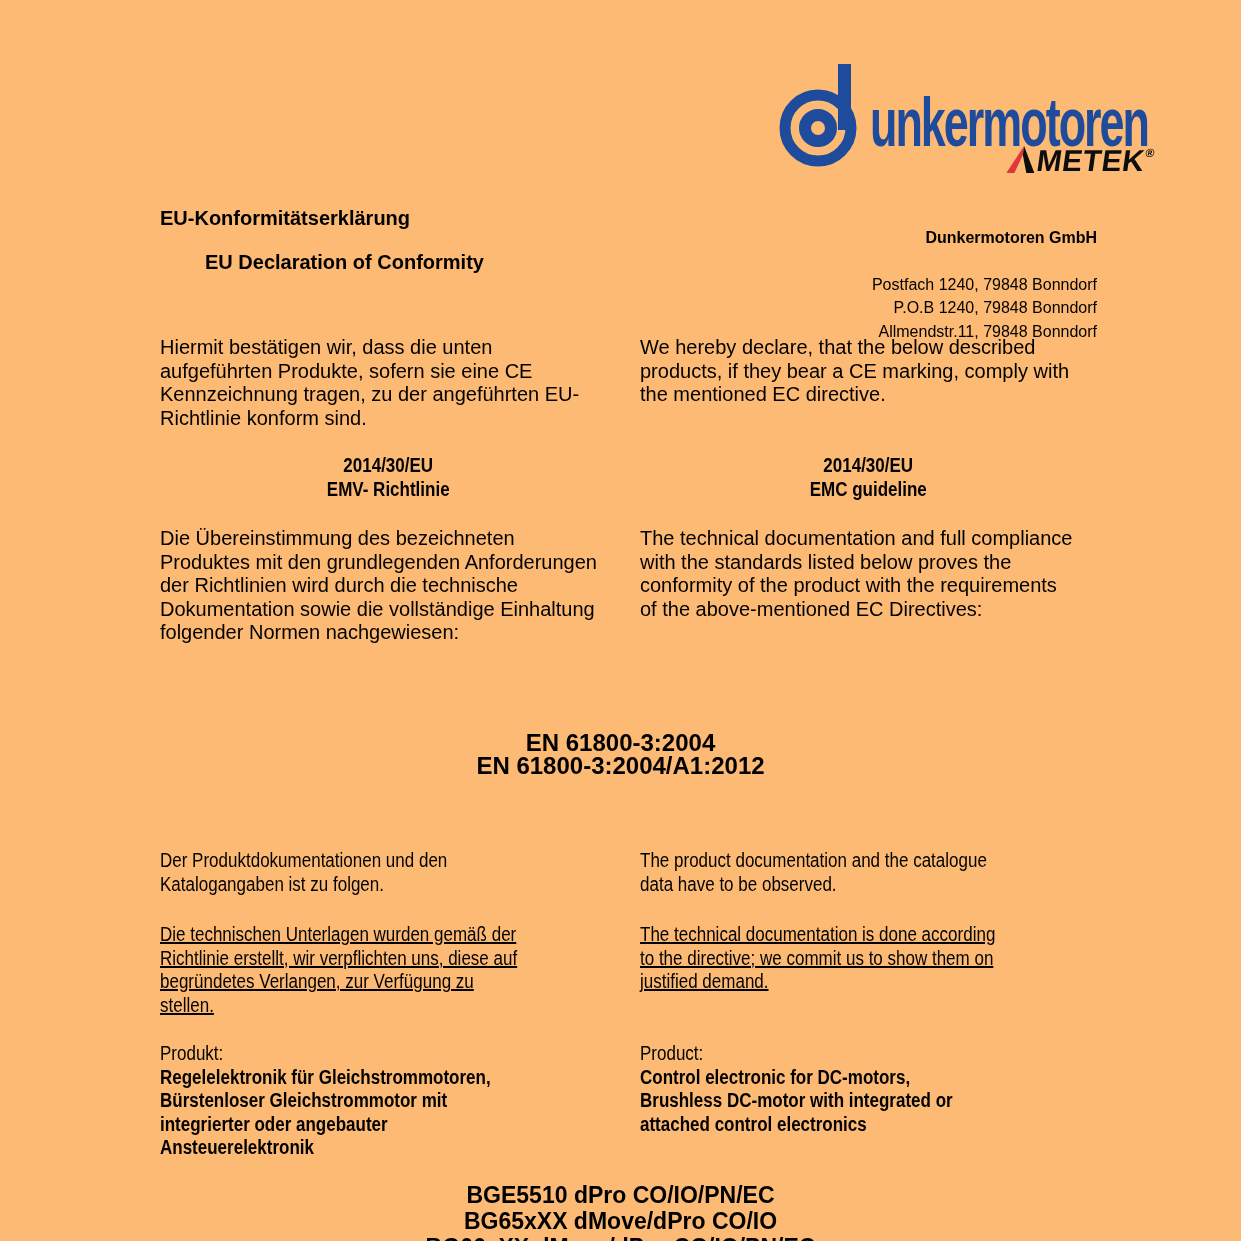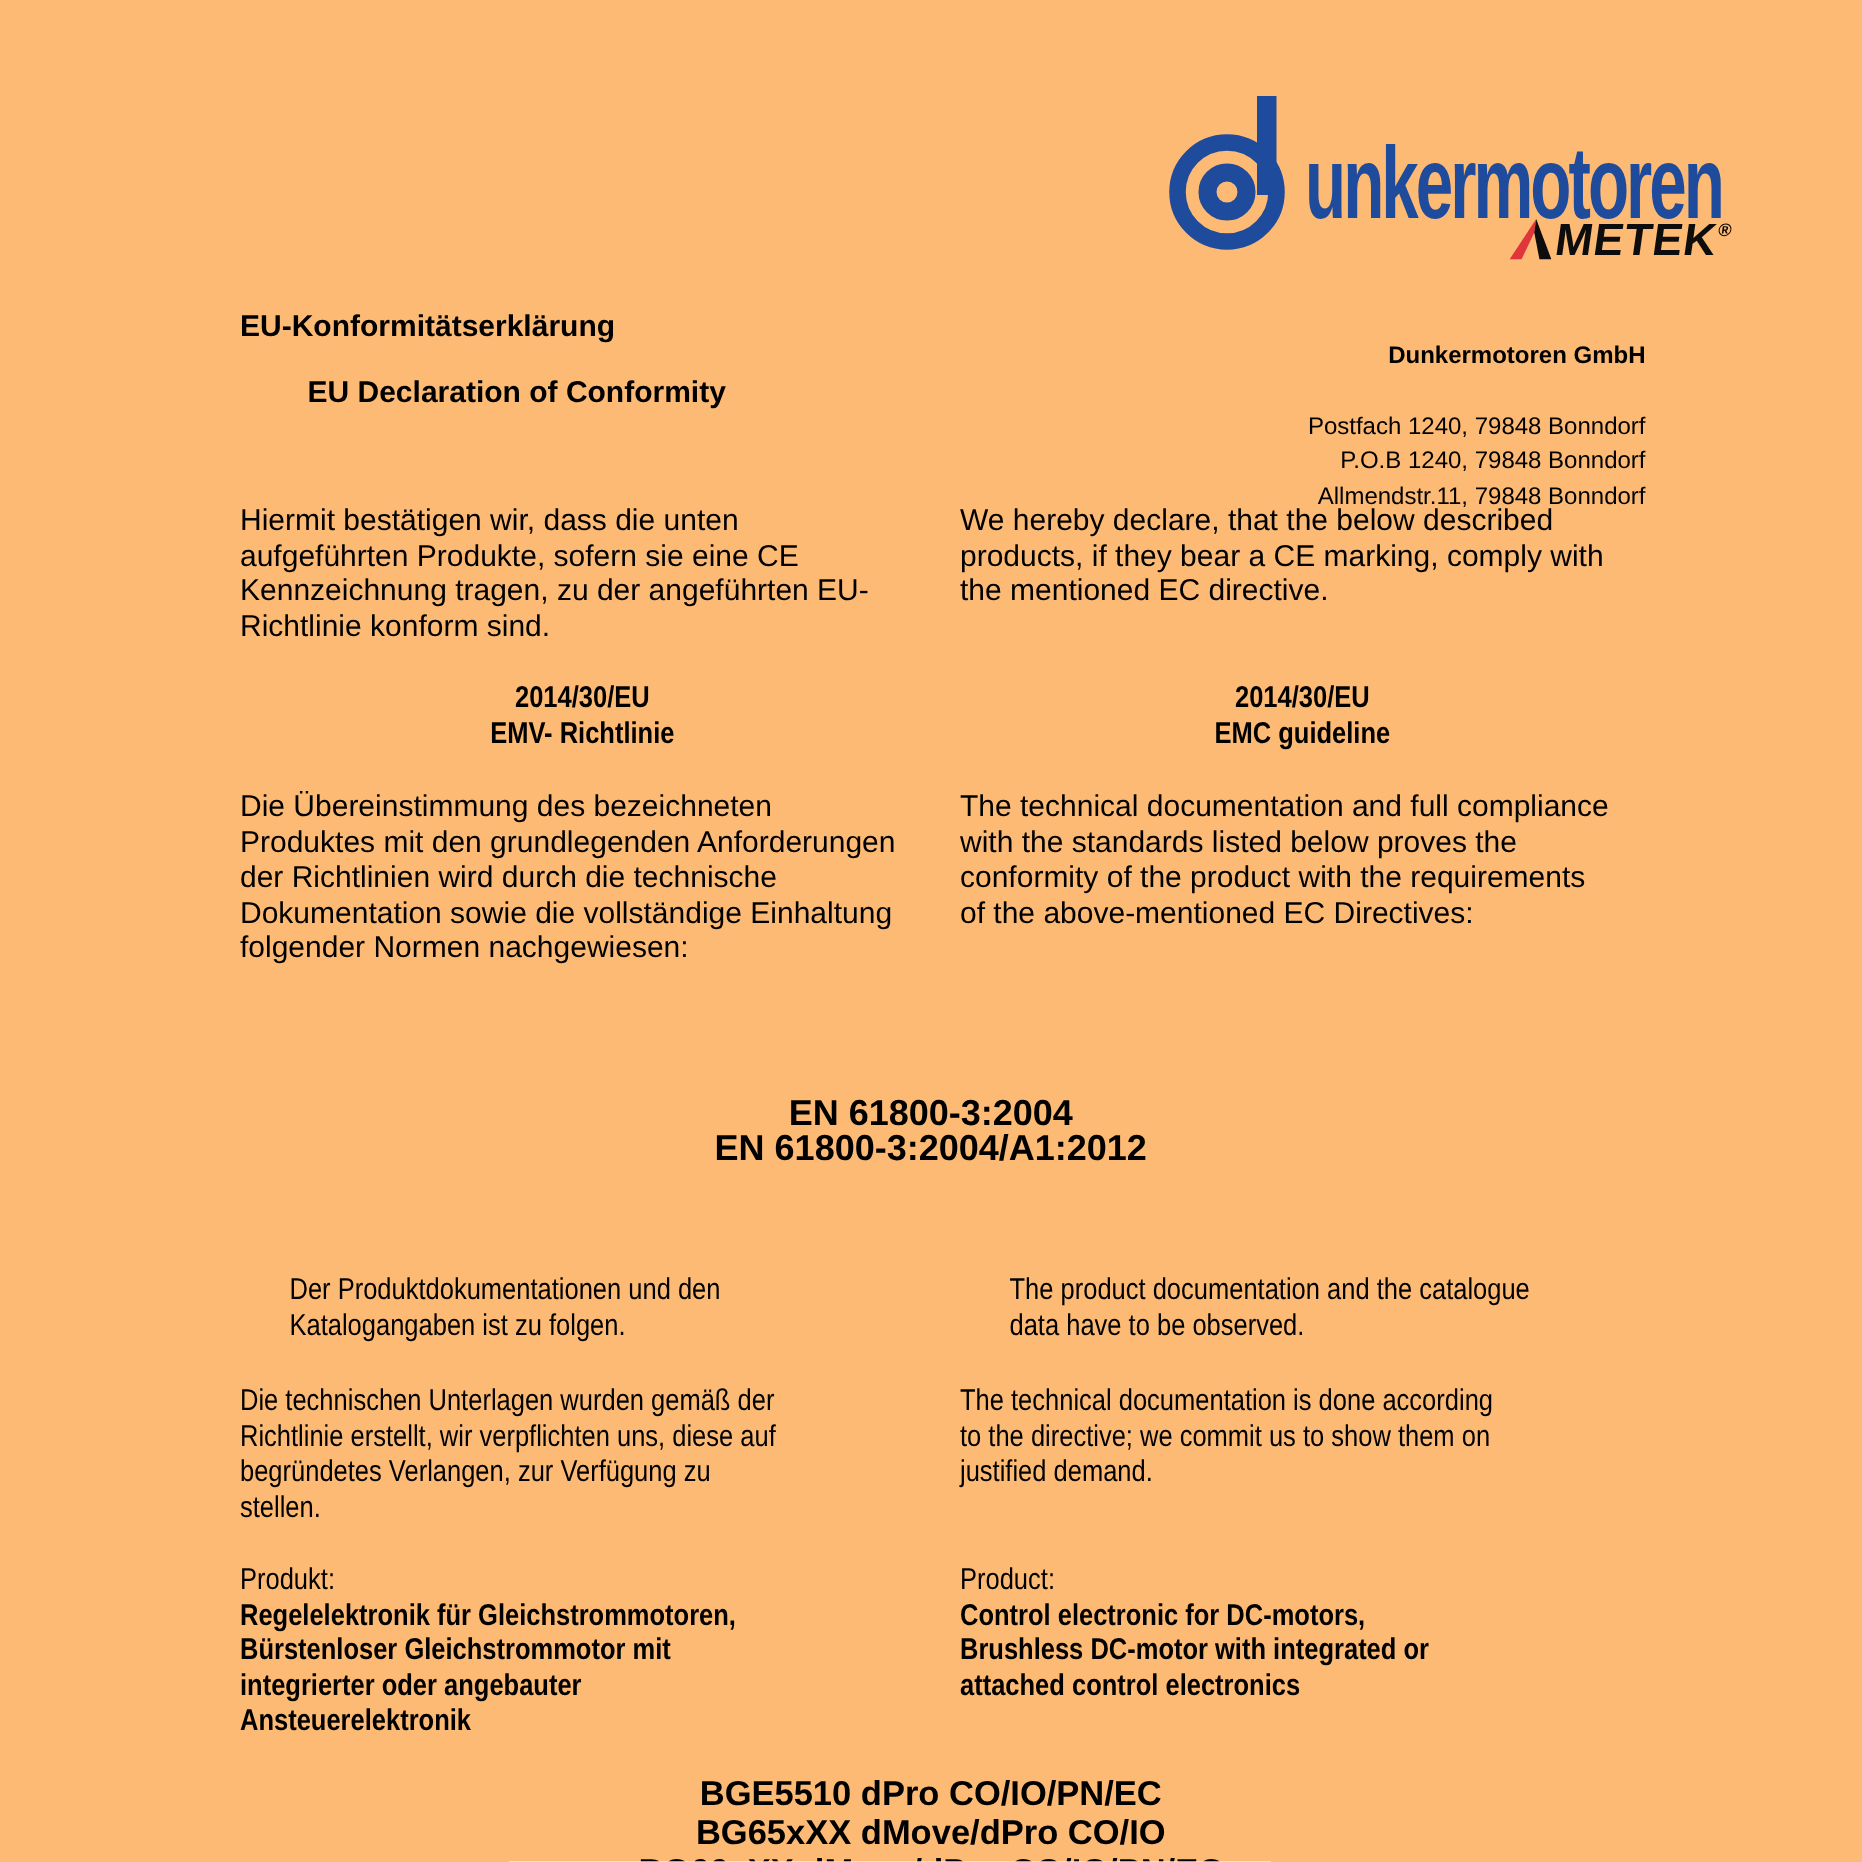--- a/index.html
+++ b/index.html
@@ -115,32 +115,32 @@
 with the standards listed below proves the
 conformity of the product with the requirements
 of the above-mentioned EC Directives:</div>
   </div>
 
   <div class="abs center-wide" style="top:731px;">
     <div class="standards">EN 61800-3:2004
 EN 61800-3:2004/A1:2012</div>
   </div>
 
-  <div class="abs row" style="top:849px;margin-left:33px;">
+  <div class="abs row" style="top:849px;">
     <div class="col">
       <div class="body-text narrow">Der Produktdokumentationen und den
 Katalogangaben ist zu folgen.</div>
     </div>
     <div class="col">
       <div class="body-text narrow">The product documentation and the catalogue
 data have to be observed.</div>
     </div>
   </div>
 
-  <div class="abs row" style="top:923px;">
+  <div class="abs row" style="top:923px;text-decoration:underline;">
     <div class="col">
       <div class="body-text narrow">Die technischen Unterlagen wurden gemäß der
 Richtlinie erstellt, wir verpflichten uns, diese auf
 begründetes Verlangen, zur Verfügung zu
 stellen.</div>
     </div>
     <div class="col">
       <div class="body-text narrow">The technical documentation is done according
 to the directive; we commit us to show them on
 justified demand.</div>

